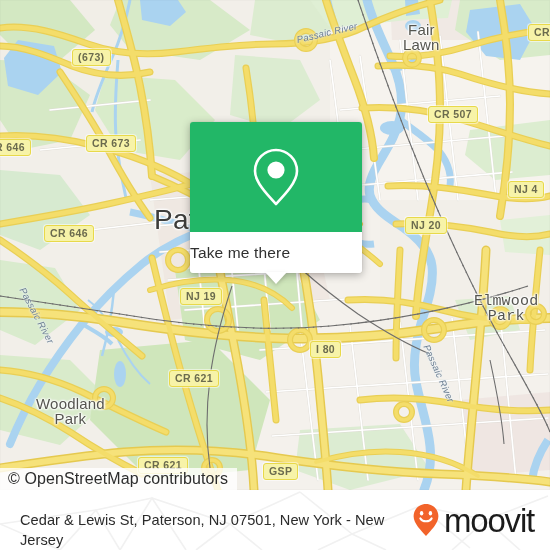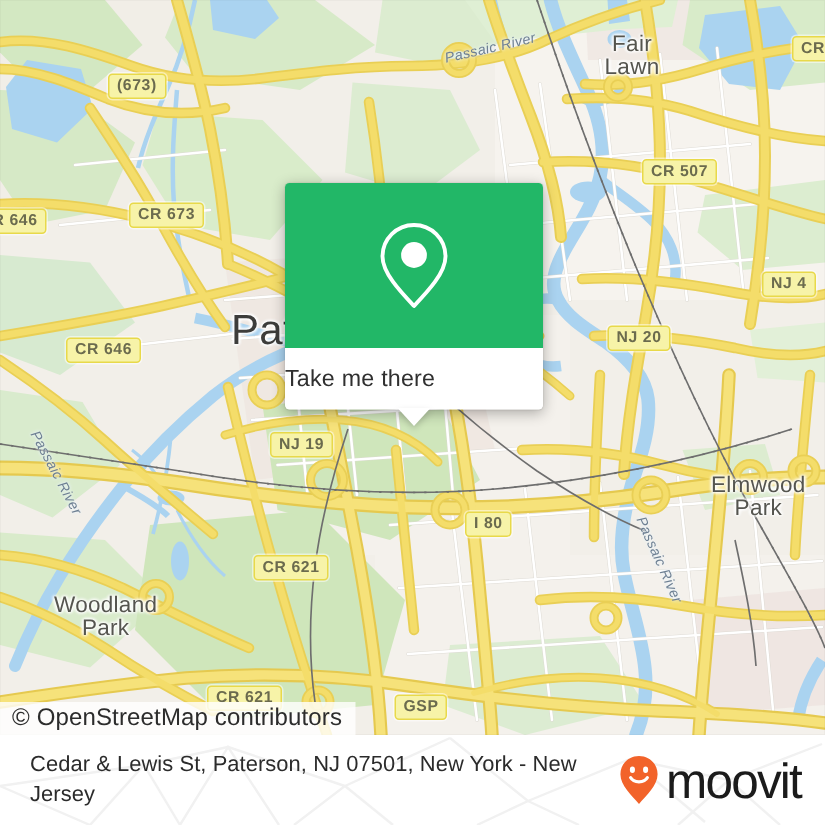--- a/index.html
+++ b/index.html
@@ -114,21 +114,21 @@
     border-top: 12px solid #fff;
     filter: drop-shadow(0 2px 2px rgba(0,0,0,.18));
   }
 
   
   .bottombar {
     position: absolute;
     left: 0; top: 490px;
     width: 550px; height: 60px;
     background: #ffffff;
-    display: flex; align-items: center;
+    display: flex; align-items: flex-end;
     overflow: hidden;
   }
   .bottombar .wm { position: absolute; left:0; top:0; width:550px; height:60px; }
   .bb-text {
     position: relative;
     margin-left: 20px;
     width: 390px;
     font-size: 14.6px;
     line-height: 20px;
     color: #2b2b2b;
@@ -420,21 +420,21 @@
       <path class="railT" d="M0 296 C40 302 80 308 120 314 C190 326 260 332 330 326 C400 320 466 306 528 286" stroke="#fff" stroke-width="2.6" stroke-dasharray="3 7"></path>
       <path class="rail" d="M232 286 C222 316 214 346 210 378 C206 410 206 440 210 468"></path>
       <path class="rail" d="M300 268 C318 284 338 300 358 314 C382 330 406 344 430 354"></path>
       <path class="rail" d="M490 360 C496 388 502 416 504 444"></path>
 
       <rect x="0" y="0" width="550" height="490" fill="none" stroke="rgba(0,0,0,0.04)" stroke-width="1"></rect>
     </svg>
 
     <div class="place town" style="left:403px; top:22px;">Fair<br>Lawn</div>
     <div class="place city" style="left:154px; top:206px;">Pat</div>
-    <div class="place town" style="left:474px; top:316px;">Elmwood<br>Park</div>
+    <div class="place town" style="left:474px; top:294px;font-family:Liberation Mono, monospace;">Elmwood<br>Park</div>
     <div class="place town" style="left:18px; top:396px;margin-left:18px;">Woodland<br>Park</div>
 
     <div class="shield" style="left:72px;  top:49px;">(673)</div>
     <div class="shield" style="left:86px;  top:135px;">CR 673</div>
     <div class="shield" style="left:-19px; top:139px;">CR 646</div>
     <div class="shield" style="left:44px;  top:225px;">CR 646</div>
     <div class="shield" style="left:180px; top:288px;">NJ 19</div>
     <div class="shield" style="left:169px; top:370px;">CR 621</div>
     <div class="shield" style="left:138px; top:457px;">CR 621</div>
     <div class="shield" style="left:310px; top:341px;">I 80</div>

